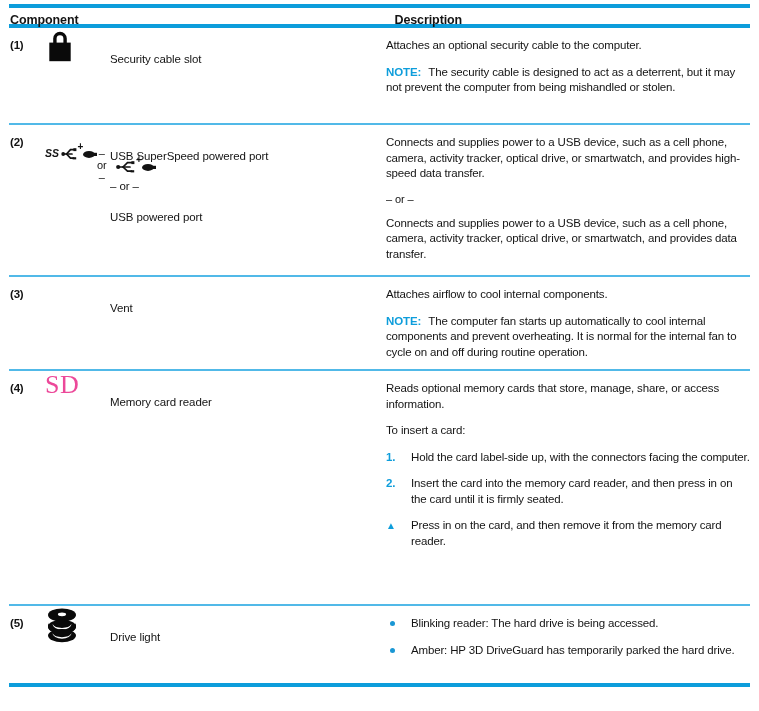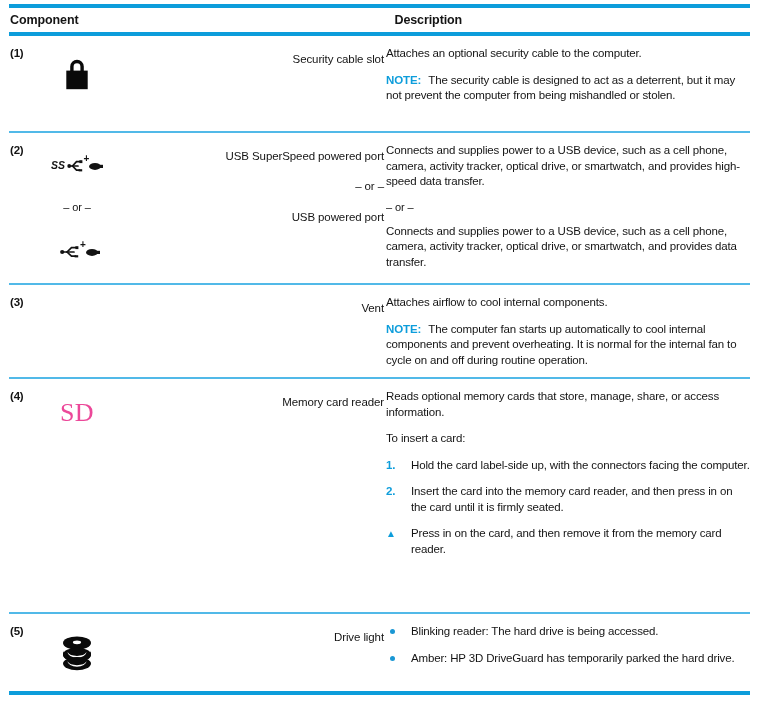--- a/index.html
+++ b/index.html
@@ -36,21 +36,21 @@
     height: 2px;
     background: #51b9e8;
     width: 741px;
   }
   .rule-bottom { margin-top: 0px; }
 
   
   .thead {
     display: flex;
     align-items: flex-start;
-    height: 24px;
+    height: 16px;
     padding-top: 5px;
     box-sizing: border-box;
   }
   .th {
     font-size: 12.5px;
     font-weight: bold;
     letter-spacing: -0.1px;
     color: #141414;
   }
   .th-component { width: 384px; padding-left: 1px; }
@@ -69,33 +69,32 @@
     font-weight: bold;
     padding-top: 11px;
     padding-left: 1px;
     box-sizing: border-box;
     letter-spacing: -0.2px;
   }
   .col-icon {
     width: 64px;
     flex: 0 0 64px;
     box-sizing: border-box;
-    padding-top: 20px;
-    display: flex;
-    flex-direction: column;
+    padding-top: 0;
+    display: flex;
+    flex-direction: row;
     align-items: center;
     text-align: center;
   }
   .col-name {
     width: 275px;
     flex: 0 0 275px;
     box-sizing: border-box;
-    padding-top: 16px;
+    padding-top: 24px;
     padding-left: 1px;
-    text-align: right;
   }
   .col-desc {
     width: 366px;
     flex: 1 1 auto;
     box-sizing: border-box;
     padding-top: 10px;
     padding-left: 2px;
   }
 
   .name-text {

